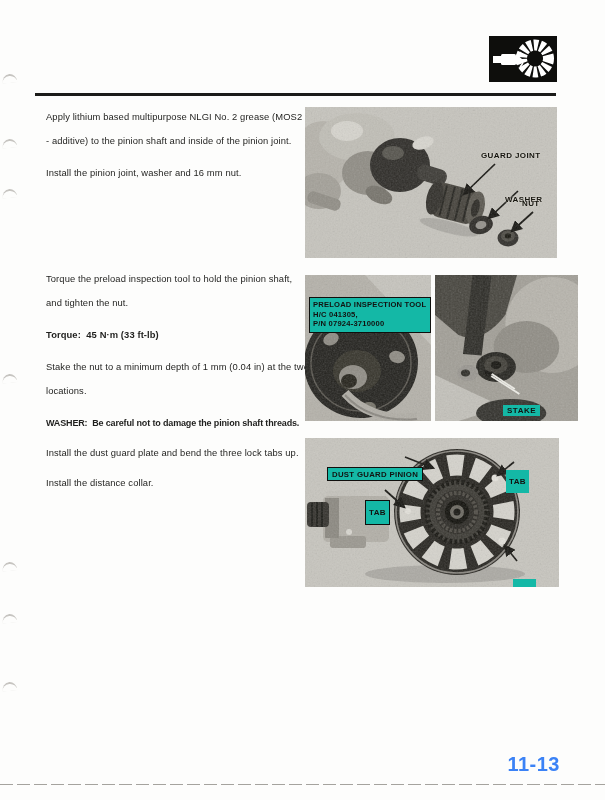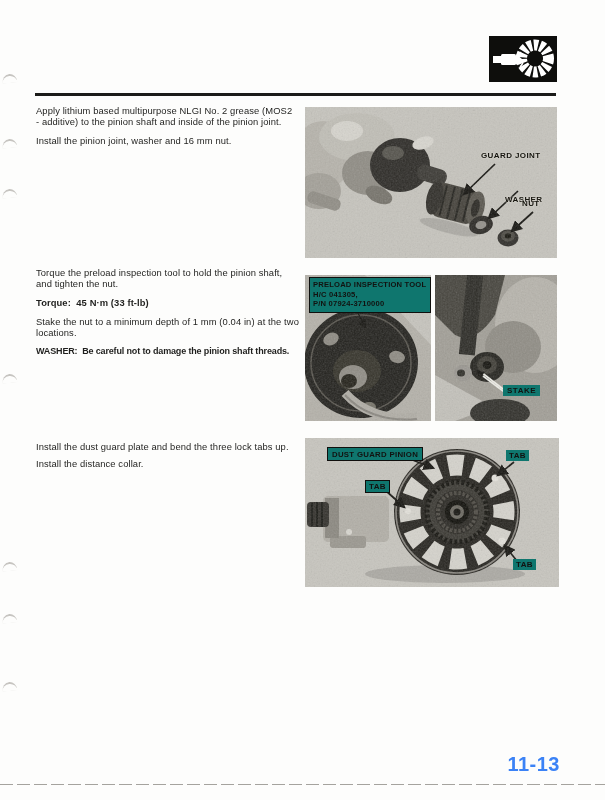--- a/index.html
+++ b/index.html
@@ -13,35 +13,35 @@
   .icon-box{position:absolute;left:489px;top:36px;width:68px;height:46px;background:#0e0e0c;}
   .icon-box svg{display:block;width:100%;height:100%;}
   .footer-line{position:absolute;left:0;top:784px;width:605px;height:1px;
     background:repeating-linear-gradient(90deg,#a5a39e 0 13px,transparent 13px 17px);}
   .page-number{position:absolute;left:430px;top:753px;width:130px;text-align:right;
     font-size:20px;font-weight:bold;letter-spacing:.5px;color:#3b82f6;}
   .bm{position:absolute;left:2px;width:15px;height:7px;border-top:2px solid #c6c4c0;
     border-radius:50% 50% 0 0/100% 100% 0 0;transform:rotate(-6deg);}
   
   .tcol{position:absolute;left:36px;width:300px;}
-  .para{white-space:pre-wrap;font-size:9.4px;line-height:11px;letter-spacing:.1px;margin:0 0 8px 0;}
+  .para{white-space:pre-wrap;font-size:9.4px;line-height:24px;letter-spacing:.1px;margin:0 0 8px 10px;}
   .para.tight{margin-bottom:6px;}
   .para.bold{font-weight:bold;}
   .para.caution{font-weight:bold;font-size:9px;letter-spacing:-.15px;margin-bottom:0;}
   
   .fig{position:absolute;overflow:hidden;}
   .fig svg.art{position:absolute;left:0;top:0;width:100%;height:100%;display:block;}
   .plabel{position:absolute;font-size:8px;font-weight:bold;letter-spacing:.4px;color:#15140e;
     text-shadow:0 0 2px #d9d7d0,0 0 2px #d9d7d0;white-space:nowrap;}
-  .boxlabel{position:absolute;background:#0f766e;color:#121210;font-weight:bold;white-space:nowrap;}
+  .boxlabel{position:absolute;background:#14b8a6;color:#121210;font-weight:bold;white-space:nowrap;margin-top:20px;}
   .tool-box{left:4px;top:2px;border:1.5px solid #0f0f0d;padding:2px 4px 3px 3px;
     font-size:7.6px;line-height:9.5px;letter-spacing:.2px;}
   .stake-box{left:68px;top:110px;padding:1px 4px;font-size:8px;letter-spacing:.5px;}
   .dgp-box{left:22px;top:9px;border:1px solid #0f0f0d;padding:1.5px 4px;font-size:7.8px;letter-spacing:.3px;}
-  .tab-box{padding:1px 3px;font-size:8px;letter-spacing:.4px;}
+  .tab-box{padding:7px 3px;font-size:8px;letter-spacing:.4px;}
   .tab-ml{left:60px;top:42px;border:1px solid #0f0f0d;}
   .tab-tr{left:201px;top:12px;}
   .tab-br{left:208px;top:121px;}
 </style>
 </head>
 <body>
 
 <div class="page">
 
   <div class="bm" style="top:74px"></div>
@@ -166,21 +166,21 @@
       <line x1="53" y1="38" x2="60" y2="52" stroke="#14130f" stroke-width="1.5" marker-end="url(#ah2)"></line>
       <rect width="126" height="146" filter="url(#gr2)" opacity="0.24"></rect>
     </svg>
     <div class="boxlabel tool-box">
       <div>PRELOAD INSPECTION TOOL</div>
       <div>H/C 041305,</div>
       <div>P/N 07924-3710000</div>
     </div>
   </div>
 
-  <div class="fig" style="left:435px;top:275px;width:122px;height:146px">
+  <div class="fig" style="left:435px;top:275px;width:143px;height:146px">
     <svg class="art" viewBox="0 0 122 146" preserveAspectRatio="none">
       <defs>
         <filter id="gr3">
             <feTurbulence type="fractalNoise" baseFrequency="0.65" numOctaves="2" seed="23" stitchTiles="stitch"></feTurbulence>
             <feColorMatrix type="saturate" values="0"></feColorMatrix>
           </filter>
       </defs>
       <rect width="122" height="146" fill="#a19e96"></rect>
       <ellipse cx="100" cy="50" rx="40" ry="48" fill="#b7b4ac"></ellipse>
       <path d="M0,0 H70 L60,40 Q40,70 20,60 L0,40 z" fill="#45433c"></path>

